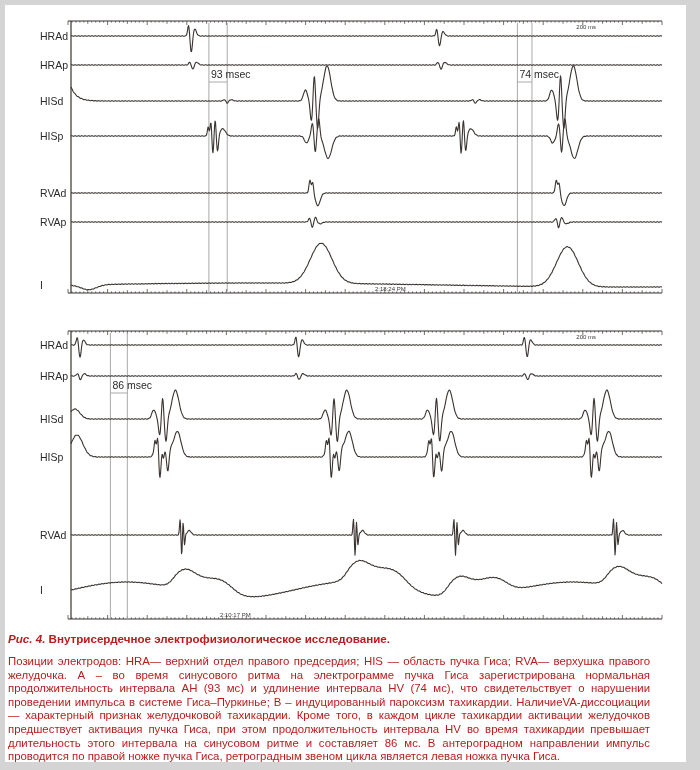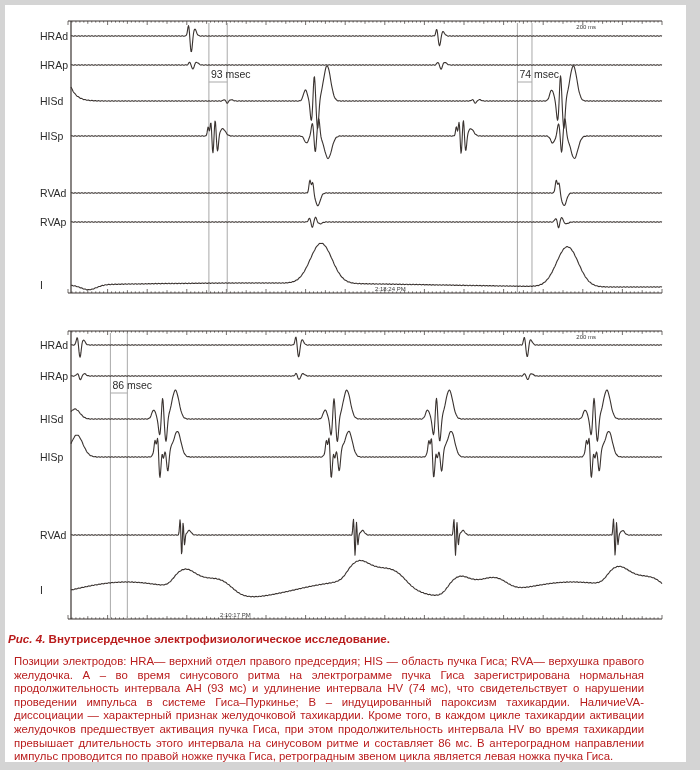--- a/index.html
+++ b/index.html
@@ -15,21 +15,21 @@
   svg.ep { position: absolute; left: 0; top: 0; }
   .lbl { font-family: "Liberation Sans", sans-serif; font-size: 10.5px; fill: #2b2b2b; }
   .cal { font-family: "Liberation Sans", sans-serif; font-size: 10.5px; fill: #2b2b2b; }
   .tiny { font-family: "Liberation Sans", sans-serif; font-size: 6px; fill: #3a3a3a; }
   .caption {
     position: absolute; left: 8px; top: 632px; width: 642px;
     font-family: Liberation Sans, sans-serif; color: #b91c1c;
   }
   .cap-title { font-size: 11.6px; font-weight: bold; margin: 0 0 10px 0; }
   .cap-title .fig { font-style: italic; }
-  .cap-text { font-size: 11.4px; line-height: 13.6px; text-align: justify; margin: 6px; }
+  .cap-text { font-size: 11.4px; line-height: 13.6px; text-align: justify; margin: 0; }
 </style>
 </head>
 <body>
 
 <div class="card"></div>
 
 <svg class="ep" id="ep-svg" width="700" height="630" viewBox="0 0 700 630">
   <g id="panel-a">
       <g>
         <line x1="68" y1="21" x2="662" y2="21" stroke="#3a3330" stroke-width="1.2"></line>

